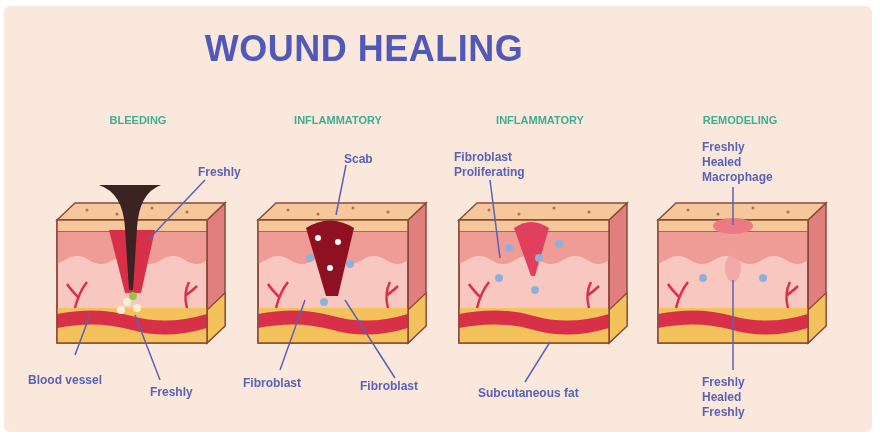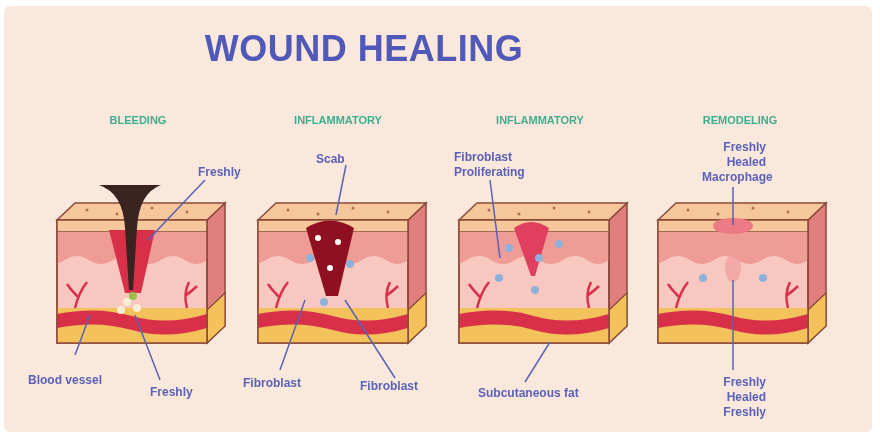--- a/index.html
+++ b/index.html
@@ -1,20 +1,20 @@
 <!DOCTYPE html>
 <html><head>
 <meta charset="utf-8">
 <style>
   html,body{margin:0;padding:0;}
   body{width:880px;height:438px;background:#ffffff;font-family:"Liberation Sans",sans-serif;overflow:hidden;position:relative;}
   .canvas{position:absolute;left:4px;top:6px;width:868px;height:426px;background:#fbe8dd;border-radius:6px;}
   .title{position:absolute;left:0;top:28px;width:728px;text-align:center;font-weight:bold;font-size:36px;color:#5059b8;letter-spacing:0.5px;}
   .stage-title{position:absolute;top:114px;font-weight:bold;font-size:11px;color:#3fae8e;text-align:center;width:160px;}
-  .lbl{position:absolute;font-weight:bold;font-size:12px;color:#5a62b5;line-height:15px;text-align:right;white-space:nowrap;}
+  .lbl{position:absolute;font-weight:bold;font-size:12px;color:#5a62b5;line-height:15px;text-align:left;white-space:nowrap;}
   svg.diagram{position:absolute;left:0;top:0;}
 </style>
 </head>
 <body>
 
 <div class="canvas"></div>
 
 <div class="title">WOUND HEALING</div>
 
 <div class="stage-title" style="left:58px">BLEEDING</div>
@@ -96,21 +96,21 @@
     <line x1="490" y1="180" x2="500" y2="258"></line>
     <line x1="550" y1="342" x2="525" y2="382"></line>
     <line x1="733" y1="187" x2="733" y2="225"></line>
     <line x1="733" y1="280" x2="733" y2="370"></line>
   </g>
 </svg>
 
 <div class="lbl" style="left:198px;top:165px">Freshly</div>
 <div class="lbl" style="left:28px;top:373px">Blood vessel</div>
 <div class="lbl" style="left:150px;top:385px">Freshly</div>
-<div class="lbl" style="left:316px;top:152px">Scab</div>
+<div class="lbl" style="left:344px;top:152px">Scab</div>
 <div class="lbl" style="left:243px;top:376px">Fibroblast</div>
 <div class="lbl" style="left:360px;top:379px">Fibroblast</div>
 <div class="lbl" style="left:454px;top:150px;text-align:left">
   <div>Fibroblast</div>
   <div>Proliferating</div>
 </div>
 <div class="lbl" style="left:478px;top:386px">Subcutaneous fat</div>
 <div class="lbl" style="left:702px;top:140px;width:64px">
   <div>Freshly</div>
   <div>Healed</div>

